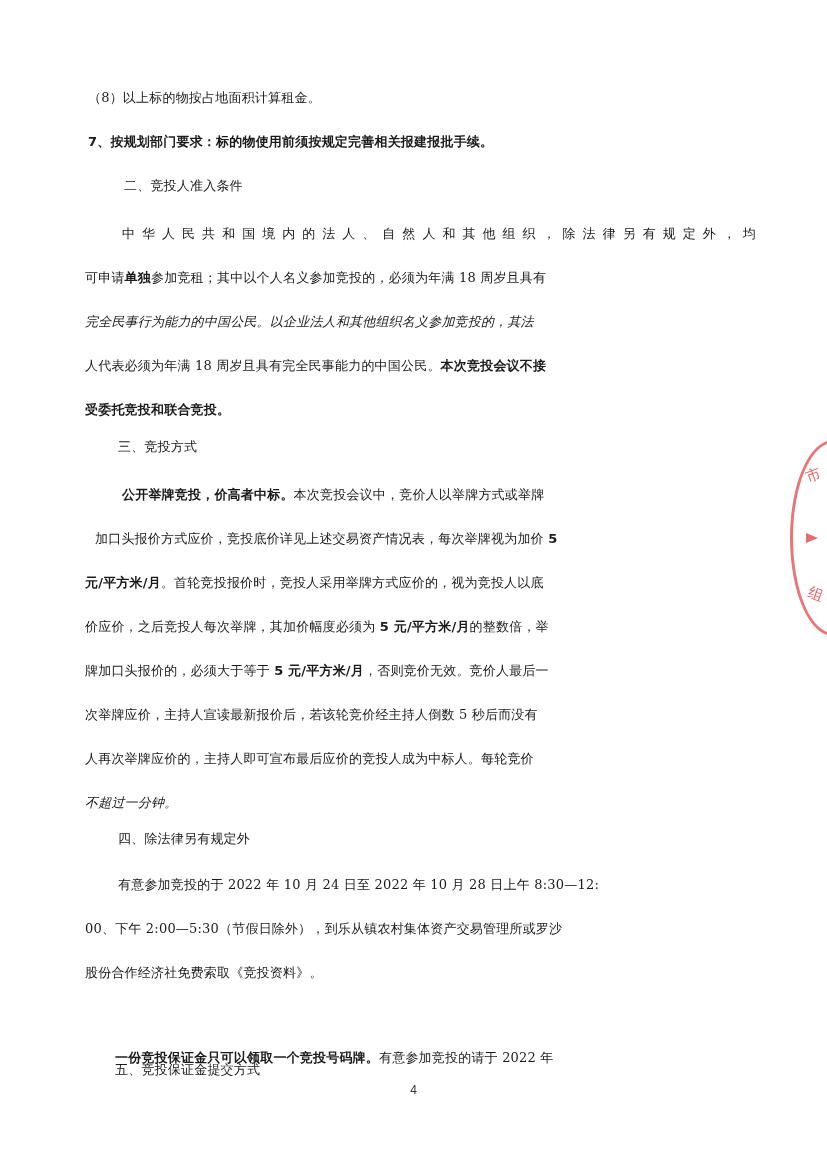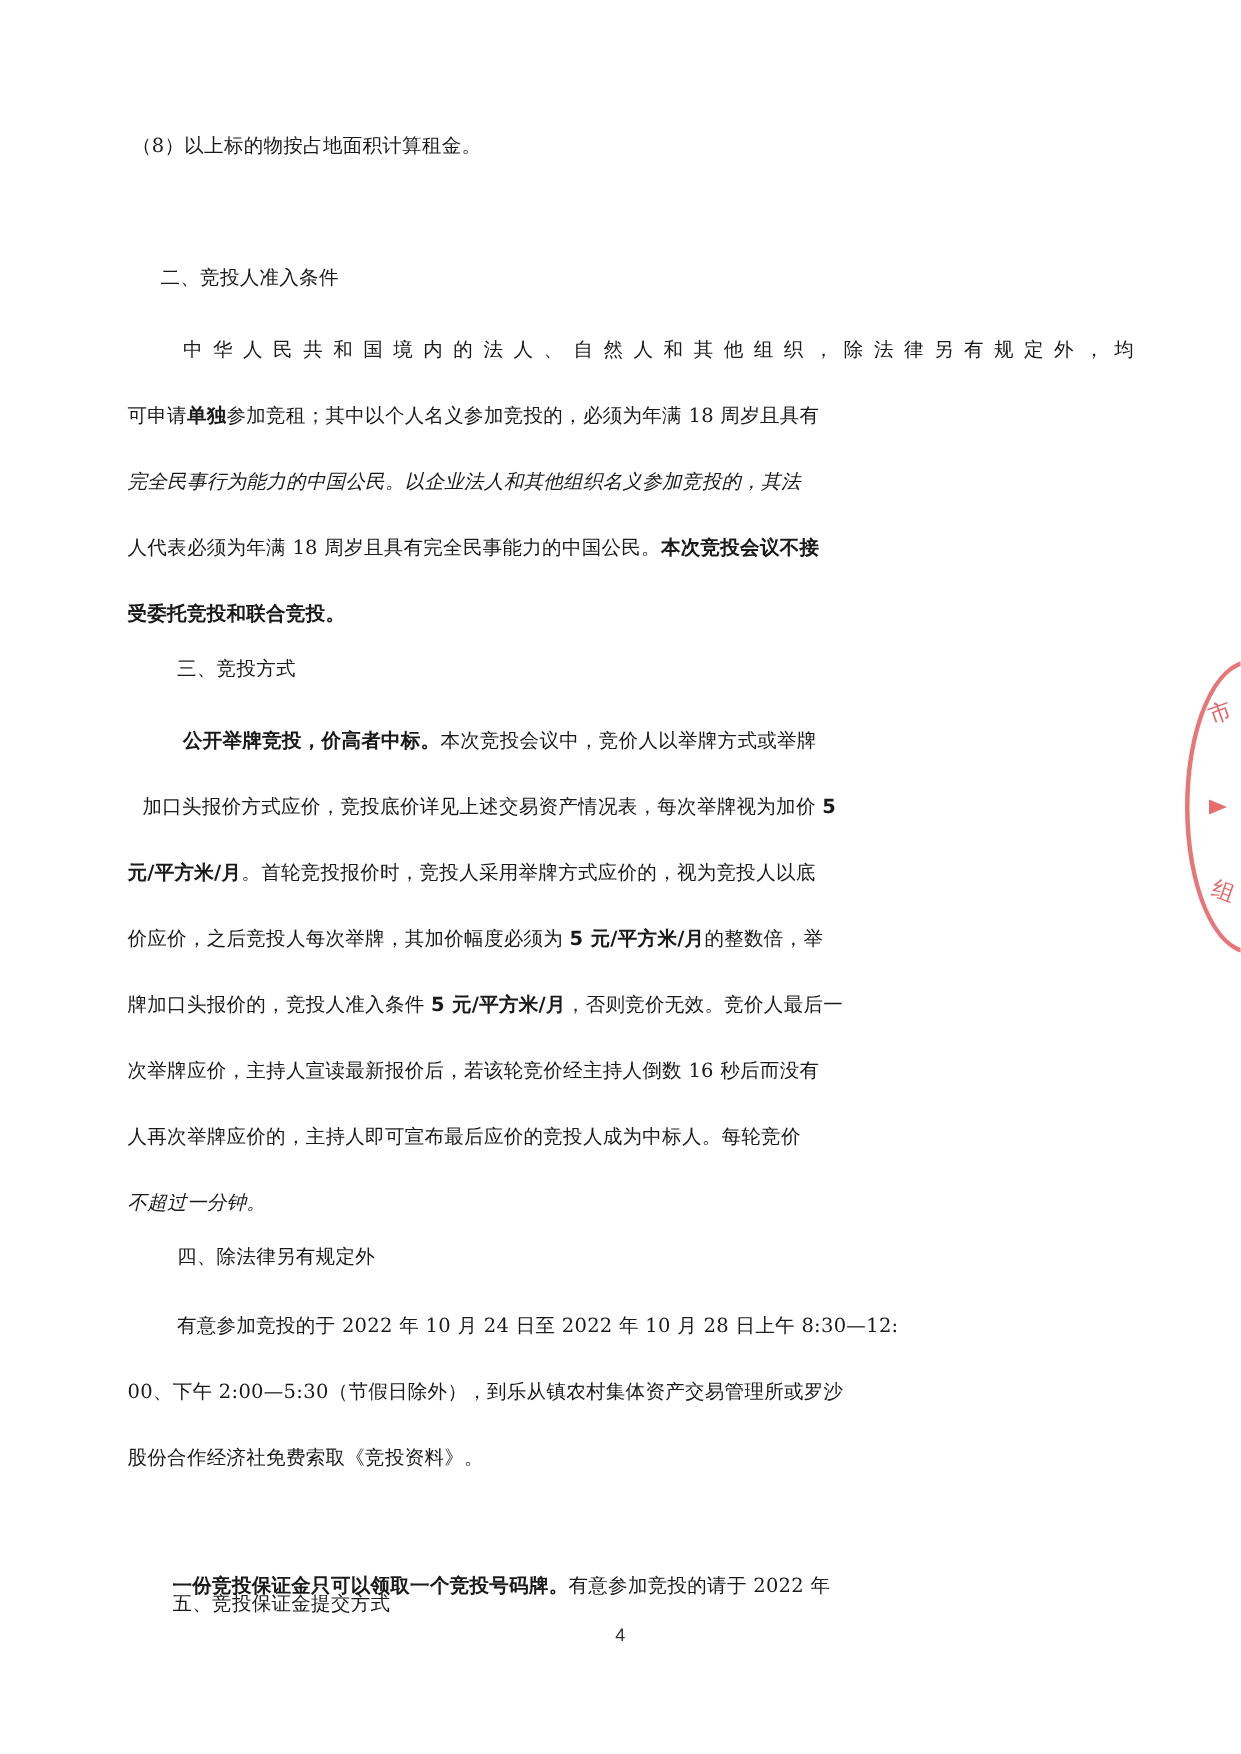--- a/index.html
+++ b/index.html
@@ -35,22 +35,25 @@
 </style>
 </head>
 <body>
 
 <div class="page">
 
   <div class="line" style="top:86px;left:88px;">
     <span>（8）以上标的物按占地面积计算租金。</span>
   </div>
 
+  <div class="line b" style="top:130px;left:88px;">
+    <span>7、按规划部门要求：标的物使用前须按规定完善相关报建报批手续。</span>
+  </div>
 
-  <div class="line" style="top:174px;left:107px;">
+  <div class="line" style="top:174px;left:124px;">
     <span>二、竞投人准入条件</span>
   </div>
 
   <div class="line justify" style="top:222px;left:122px;width:634px;">
     <span>中华人民共和国境内的法人、自然人和其他组织，除法律另有规定外，均</span>
   </div>
   <div class="line" style="top:266px;">
     <span>可申请</span><span class="b">单独</span><span>参加竞租；其中以个人名义参加竞投的，必须为年满 18 周岁且具有</span>
   </div>
   <div class="line" style="top:310px;font-style:italic;">
@@ -73,24 +76,24 @@
   <div class="line" style="top:527px;margin-left:10px;">
     <span>加口头报价方式应价，竞投底价详见上述交易资产情况表，每次举牌视为加价 </span><span class="b">5</span>
   </div>
   <div class="line" style="top:571px;">
     <span class="b">元/平方米/月</span><span>。首轮竞投报价时，竞投人采用举牌方式应价的，视为竞投人以底</span>
   </div>
   <div class="line" style="top:615px;">
     <span>价应价，之后竞投人每次举牌，其加价幅度必须为 </span><span class="b">5 元/平方米/月</span><span>的整数倍，举</span>
   </div>
   <div class="line" style="top:659px;">
-    <span>牌加口头报价的，竞投人准入条件 </span><span class="b">5 元/平方米/月</span><span>，否则竞价无效。竞价人最后一</span>
+    <span>牌加口头报价的，必须大于等于 </span><span class="b">5 元/平方米/月</span><span>，否则竞价无效。竞价人最后一</span>
   </div>
   <div class="line" style="top:703px;">
-    <span>次举牌应价，主持人宣读最新报价后，若该轮竞价经主持人倒数 16 秒后而没有</span>
+    <span>次举牌应价，主持人宣读最新报价后，若该轮竞价经主持人倒数 5 秒后而没有</span>
   </div>
   <div class="line" style="top:747px;">
     <span>人再次举牌应价的，主持人即可宣布最后应价的竞投人成为中标人。每轮竞价</span>
   </div>
   <div class="line" style="top:791px;font-style:italic;">
     <span>不超过一分钟。</span>
   </div>
 
   <div class="line" style="top:827px;left:118px;">
     <span>四、除法律另有规定外</span>

